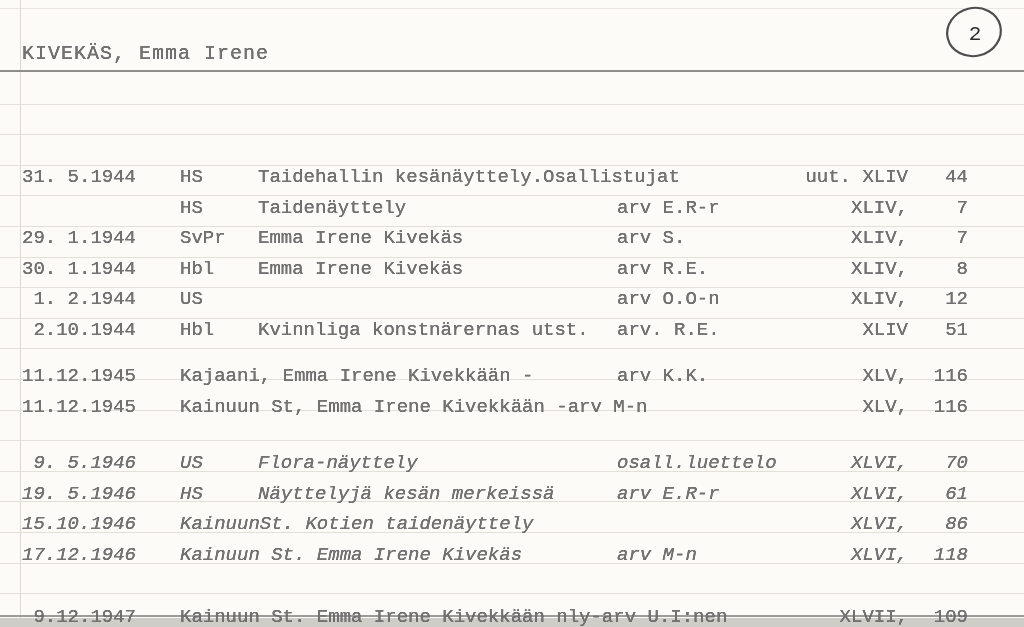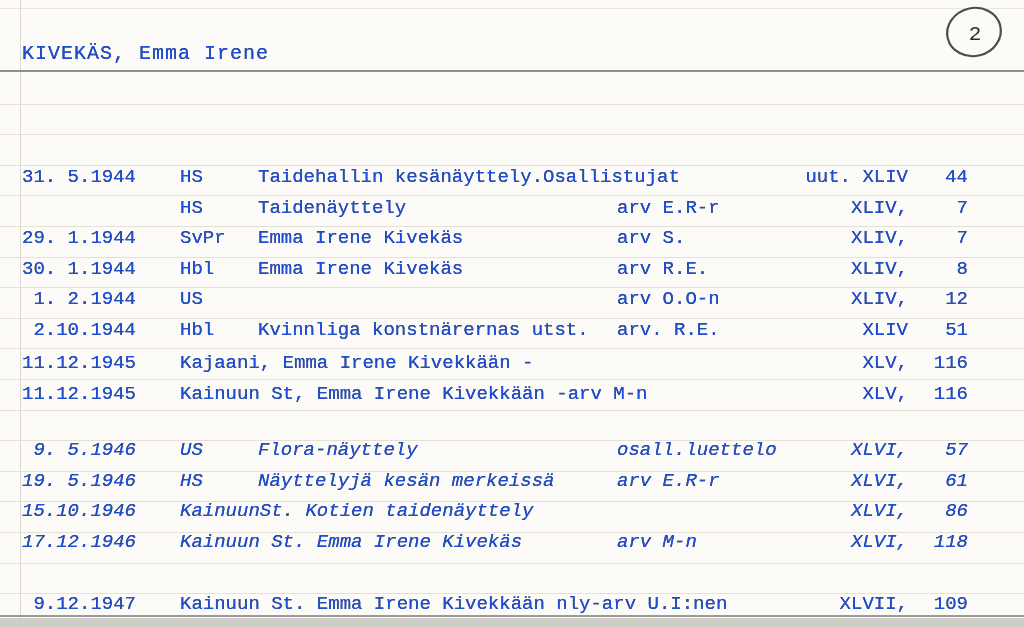--- a/index.html
+++ b/index.html
@@ -2,21 +2,21 @@
 <html><head>
 <meta charset="utf-8">
 <style>
   html,body{margin:0;padding:0;background:#e9e7e3;}
   .card{
     position:relative;
     width:1024px;height:627px;
     background:#fcfbf8;
     overflow:hidden;
     font-family:"Liberation Mono","DejaVu Sans Mono",monospace;
-    color:#1d4ed8;
+    color:#737373;
   }
   
   .top-line{position:absolute;left:0;top:8px;width:1024px;height:1px;background:#eae7e2;}
   .header-rule{position:absolute;left:0;top:70px;width:1024px;height:2px;background:#8e8e8b;}
   .rules{
     position:absolute;left:0;top:74px;width:1024px;height:540px;
     background:repeating-linear-gradient(to bottom,
       rgba(0,0,0,0) 0px, rgba(0,0,0,0) 29.6px,
       #e3e0da 29.6px, #e3e0da 30.6px);
   }
@@ -27,21 +27,21 @@
   .card-title{
     position:absolute;left:22px;top:42px;
     font-size:20px;letter-spacing:1px;white-space:pre;
     text-shadow:0 0 .5px #2d2d2d;
   }
   .badge{position:absolute;left:938px;top:2px;width:74px;height:64px;}
   .badge text{font-family:"Liberation Mono","DejaVu Sans Mono",monospace;}
 
   .rows{position:absolute;left:0;top:162px;width:1024px;}
   .group{position:relative;}
-  .g2{margin-top:3px;border-radius:10px;}
+  .g2{margin-top:16px;border-radius:10px;}
   .g3{margin-top:26px;font-style:italic;}
   .g4{margin-top:32px;}
   .row{position:relative;height:30.5px;width:1024px;}
   .cell{
     position:absolute;top:0;height:30.5px;line-height:30.5px;
     font-size:19px;white-space:pre;
     text-shadow:0 0 .4px #3a3a3a;
   }
   .c-date{left:22px;}
   .c-source{left:180px;}
@@ -115,38 +115,39 @@
           <span class="cell c-title">Kvinnliga konstnärernas utst.</span>
           <span class="cell c-review">arv. R.E.</span>
           <span class="cell c-vol">XLIV</span>
           <span class="cell c-page">51</span>
         </div>
       </div>
       <div class="group g2">
         <div class="row">
           <span class="cell c-date">11.12.1945</span>
           <span class="cell c-title-wide">Kajaani, Emma Irene Kivekkään -</span>
+          <span class="cell c-review">arv K.K.</span>
           <span class="cell c-vol">XLV,</span>
           <span class="cell c-page">116</span>
         </div>
         <div class="row">
           <span class="cell c-date">11.12.1945</span>
           <span class="cell c-title-wide">Kainuun St, Emma Irene Kivekkään -arv M-n</span>
           <span class="cell c-vol">XLV,</span>
           <span class="cell c-page">116</span>
         </div>
       </div>
       <div class="group g3">
         <div class="row">
           <span class="cell c-date"> 9. 5.1946</span>
           <span class="cell c-source">US</span>
           <span class="cell c-title">Flora-näyttely</span>
           <span class="cell c-review">osall.luettelo</span>
           <span class="cell c-vol">XLVI,</span>
-          <span class="cell c-page">57</span>
+          <span class="cell c-page">70</span>
         </div>
         <div class="row">
           <span class="cell c-date">19. 5.1946</span>
           <span class="cell c-source">HS</span>
           <span class="cell c-title">Näyttelyjä kesän merkeissä</span>
           <span class="cell c-review">arv E.R-r</span>
           <span class="cell c-vol">XLVI,</span>
           <span class="cell c-page">61</span>
         </div>
         <div class="row">

